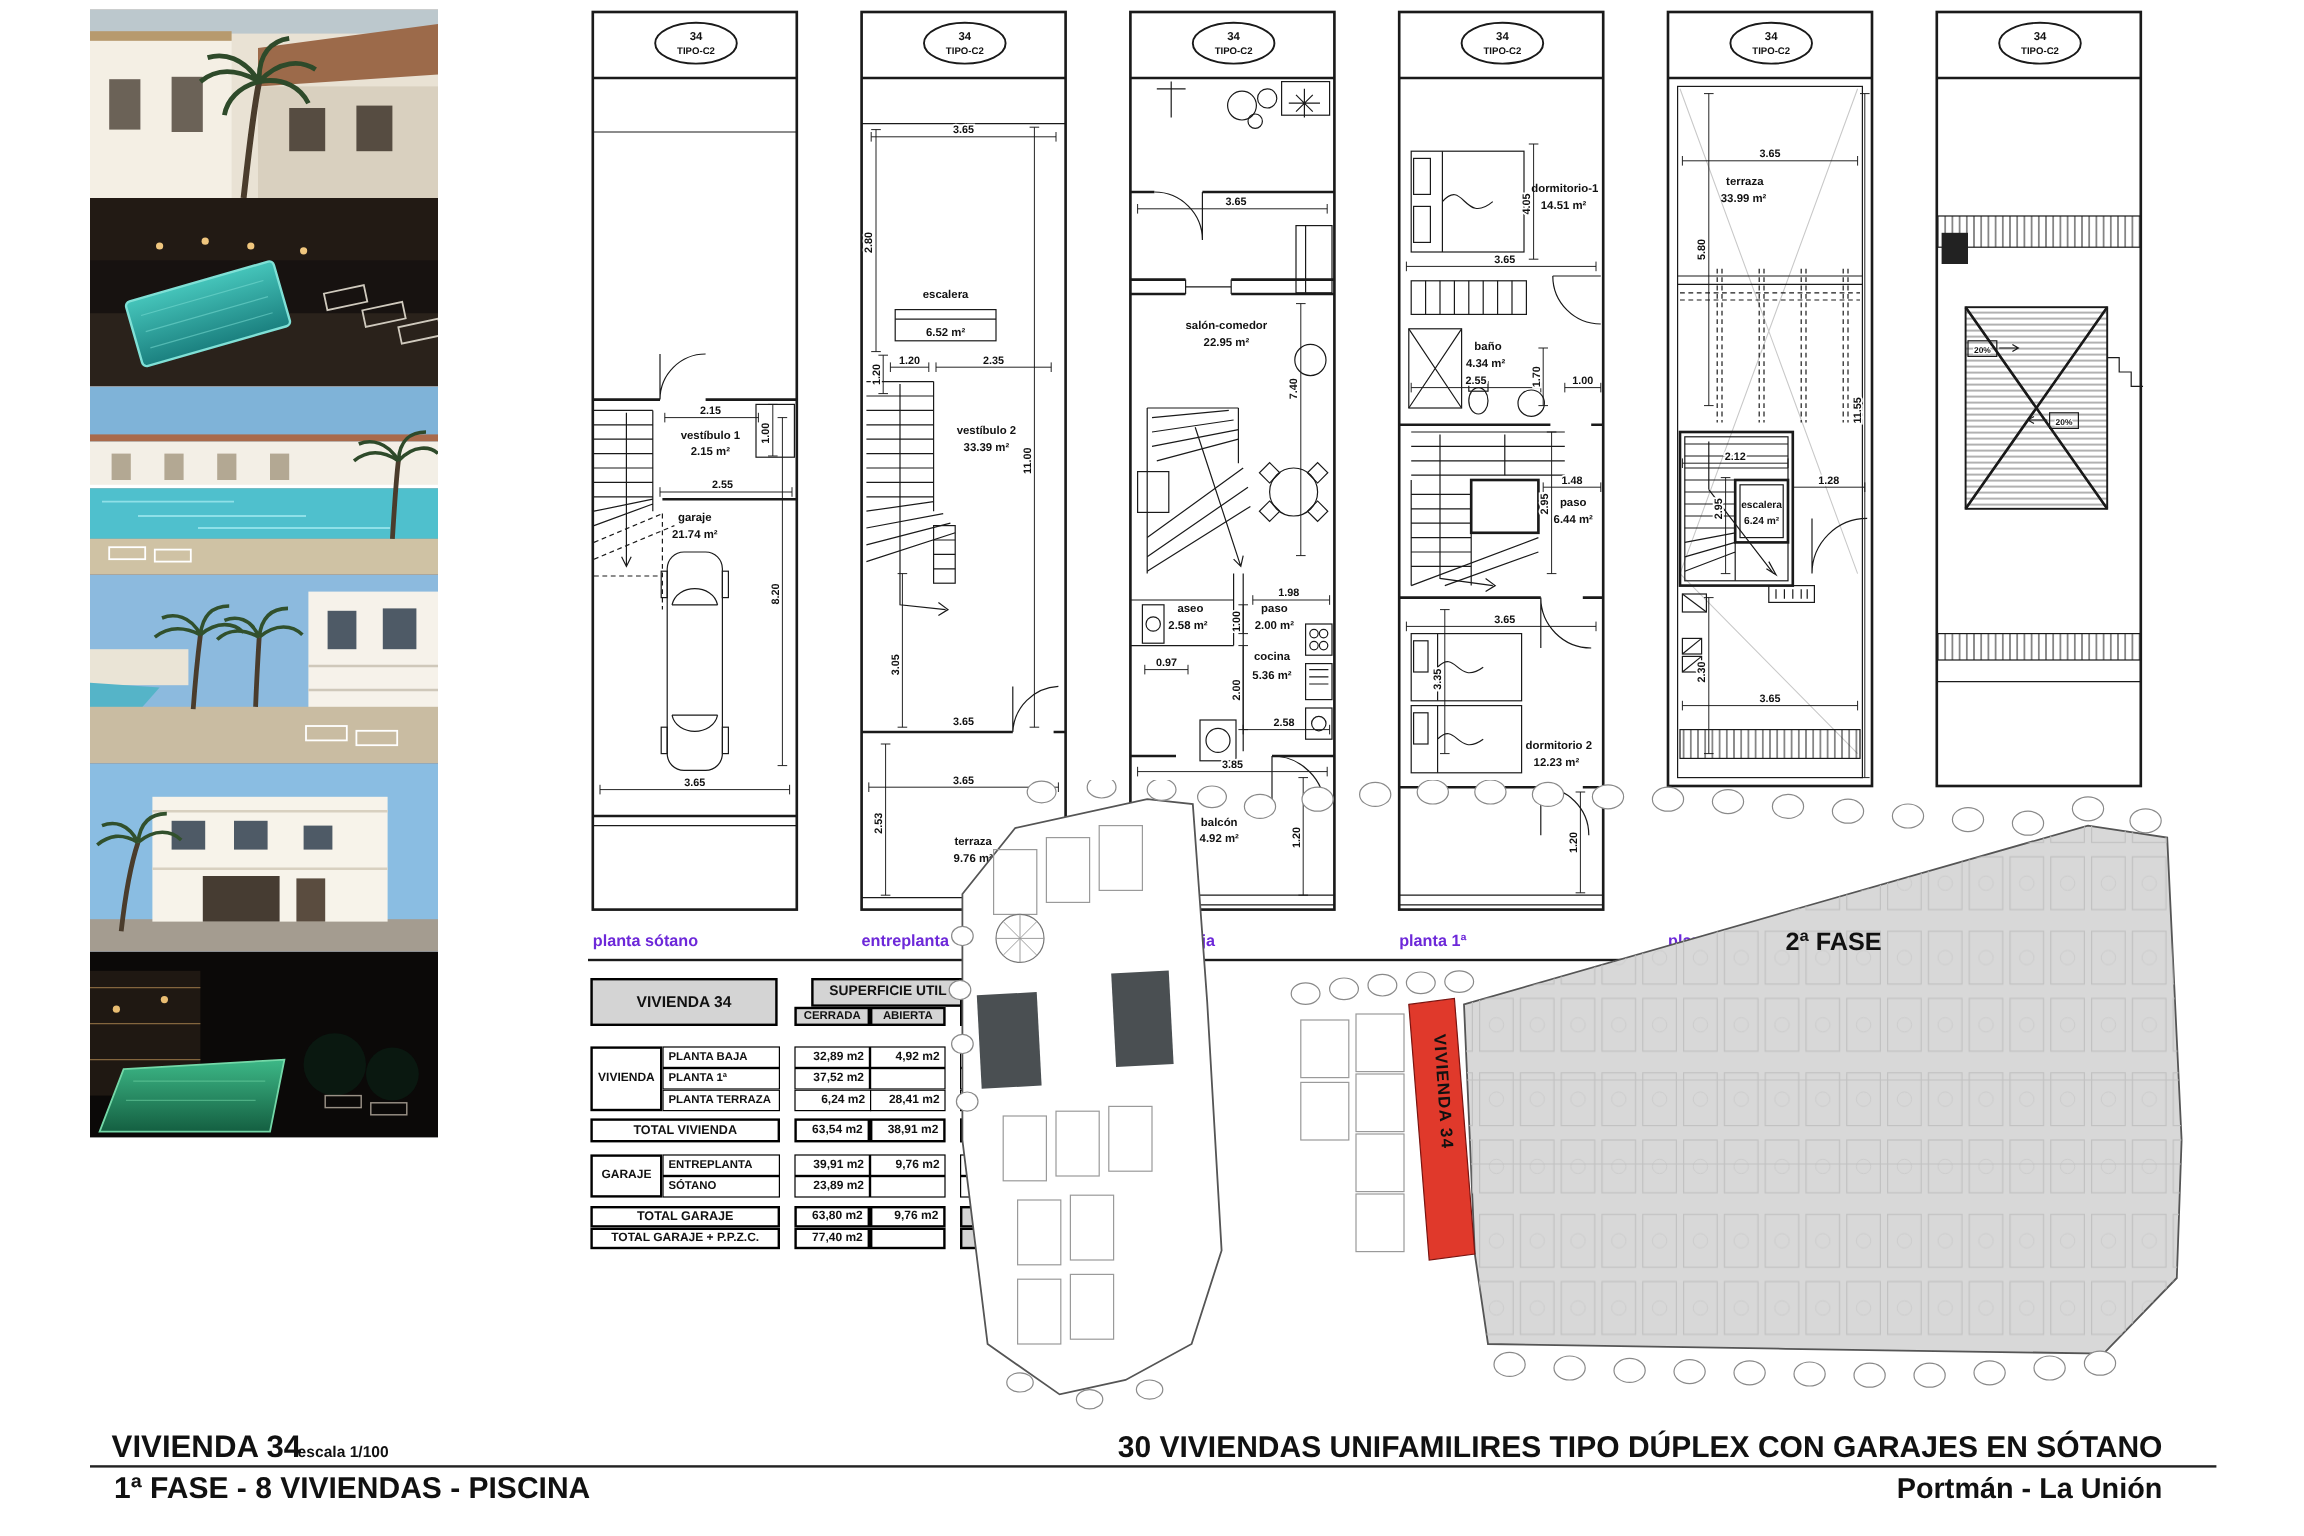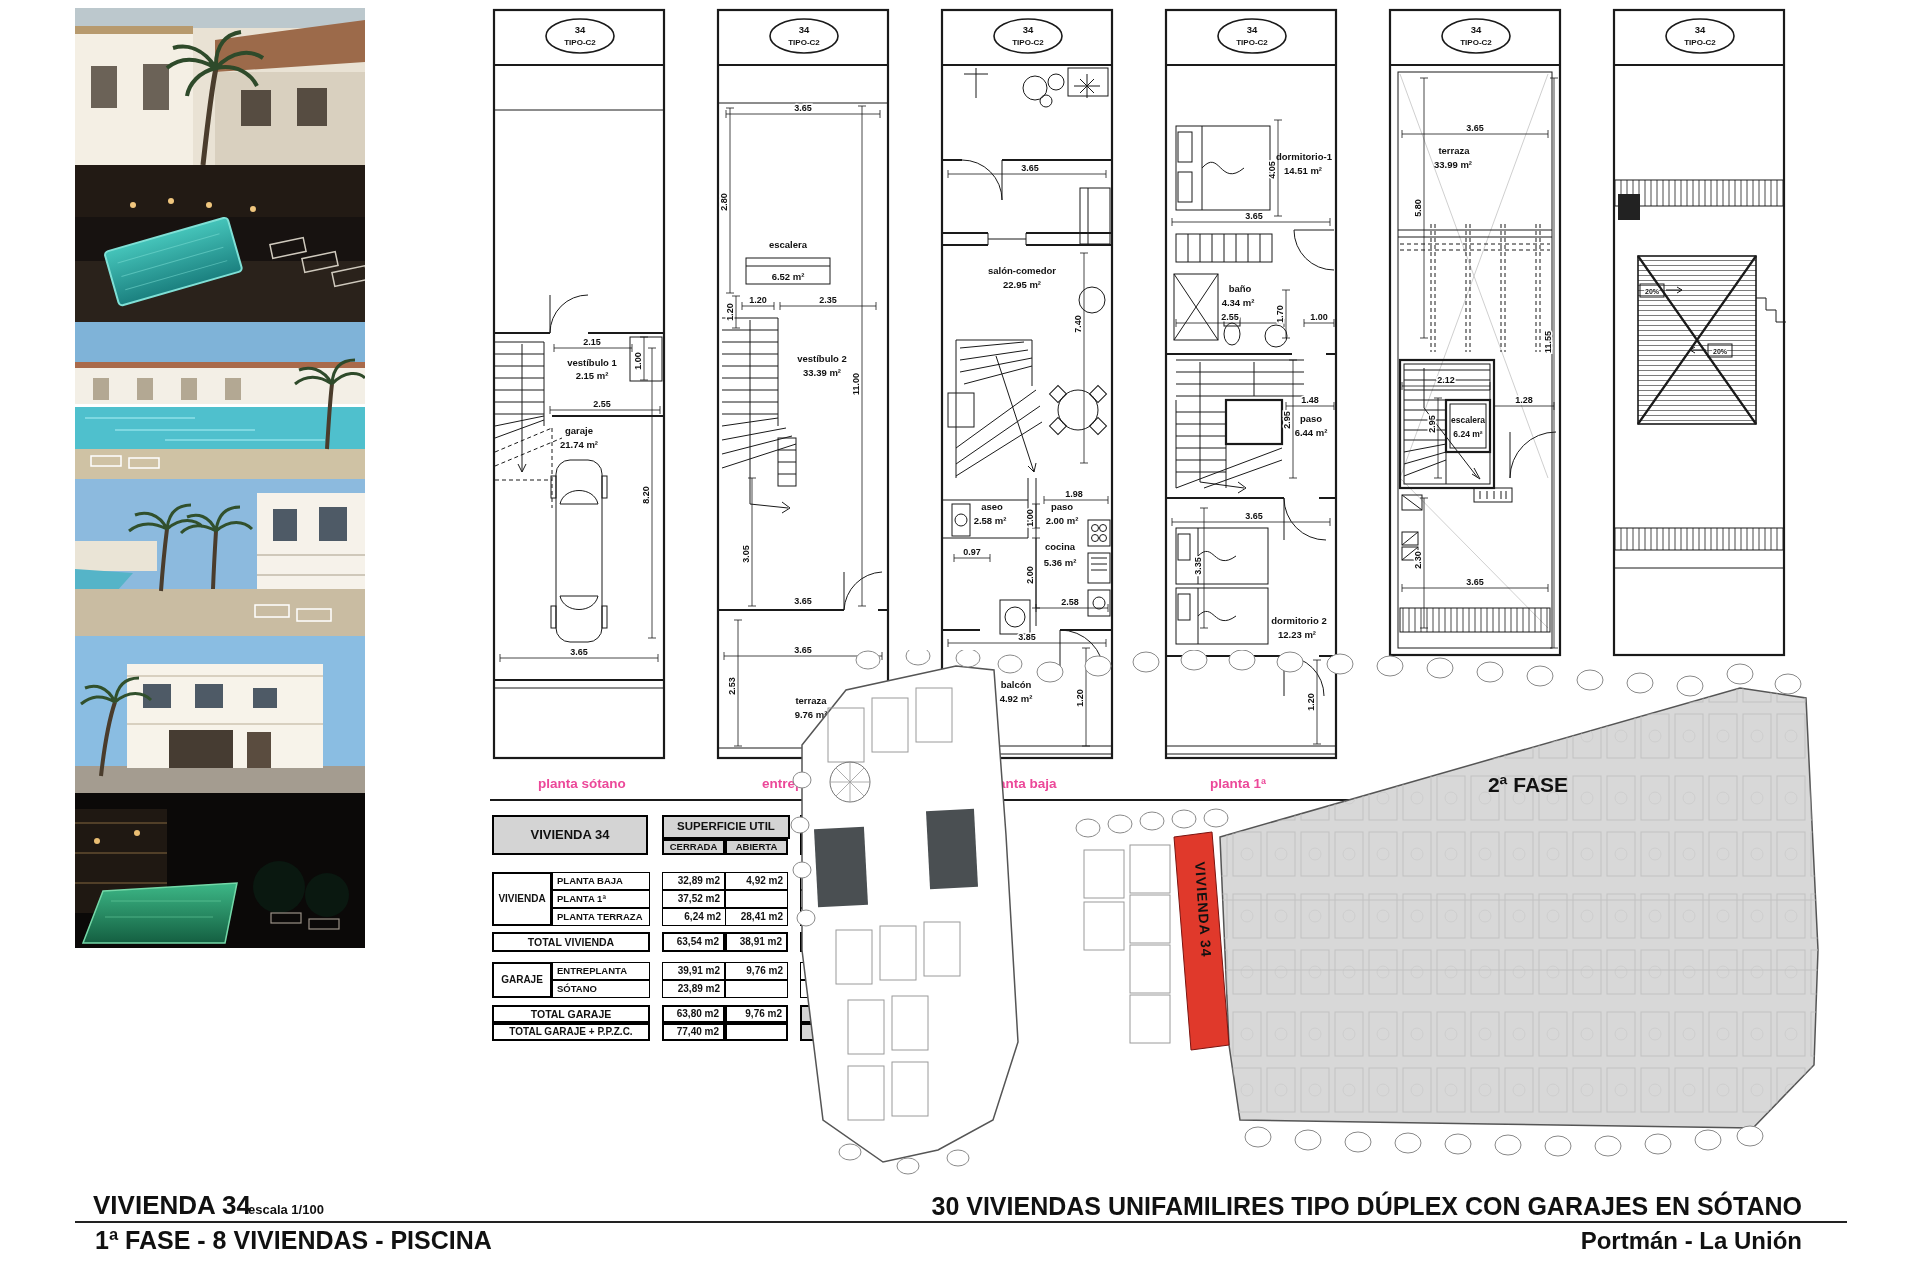--- a/index.html
+++ b/index.html
@@ -3,21 +3,21 @@
 <meta charset="utf-8">
 <style>
   html,body{margin:0;padding:0;background:#e8e8e8;}
   #page{position:relative;width:1920px;height:1280px;background:#ffffff;overflow:hidden;
         font-family:"Liberation Sans",sans-serif;color:#111;}
   
   .photo{position:absolute;left:75px;width:290px;height:157px;overflow:hidden;background:#888;}
   
   .plan{position:absolute;top:8px;width:174px;height:760px;}
   .plan svg{display:block;}
-  .caption{position:absolute;top:776px;font:700 13.5px "Liberation Sans",sans-serif;color:#ec4899;white-space:nowrap;margin-left:44px;}
+  .caption{position:absolute;top:776px;font:700 13.5px "Liberation Sans",sans-serif;color:#6d28d9;white-space:nowrap;}
   #caption-line{position:absolute;top:799px;left:490px;width:1317px;height:2px;background:#1a1a1a;}
   
   .w{stroke:#1a1a1a;stroke-width:2.2;fill:none}
   .w2{stroke:#1a1a1a;stroke-width:1;fill:none}
   .dim{stroke:#1a1a1a;stroke-width:0.8;fill:none}
   .lt{stroke:#c9c9c9;stroke-width:0.9;fill:none}
   .dsh{stroke-dasharray:4 3}
   text{font-family:"Liberation Sans",sans-serif;fill:#111}
   .rm{font-size:9.5px;font-weight:700}
   .dimt{font-size:9px;font-weight:700;paint-order:stroke;stroke:#fff;stroke-width:3px}
@@ -550,21 +550,21 @@
   <div class="caption" style="left:494px">planta sótano</div>
   <div class="caption" style="left:718px">entreplanta</div>
   <div class="caption" style="left:942px">planta baja</div>
   <div class="caption" style="left:1166px">planta 1ª</div>
   <div class="caption" style="left:1390px">planta terraza</div>
   <div class="caption" style="left:1614px">planta cubierta</div>
   <div id="caption-line"></div>
 
   <div id="area-table">
     <div class="tb gray" style="left:0;top:0;width:156px;height:40px;font-size:13px">VIVIENDA 34</div>
-    <div class="tb gray" style="left:170px;top:0;width:128px;height:24px;font-size:11.5px">SUPERFICIE UTIL</div>
+    <div class="tb gray" style="left:184px;top:0;width:128px;height:24px;font-size:11.5px">SUPERFICIE UTIL</div>
     <div class="tb gray" style="left:170px;top:24px;width:63px;height:16px;font-size:9.5px">CERRADA</div>
     <div class="tb gray" style="left:233px;top:24px;width:63px;height:16px;font-size:9.5px">ABIERTA</div>
     <div class="tb gray" style="left:308px;top:0;width:84px;height:40px;font-size:10.5px;padding:0 4px">SUPERFICIE CONSTRUIDA</div>
 
     <div class="tb" style="left:0;top:57px;width:60px;height:54px;font-size:10px">VIVIENDA</div>
     <div class="tb lbl" style="left:60px;top:57px;width:98px;height:18px">PLANTA BAJA</div>
     <div class="tb lbl" style="left:60px;top:75px;width:98px;height:18px">PLANTA 1ª</div>
     <div class="tb lbl" style="left:60px;top:93px;width:98px;height:18px">PLANTA TERRAZA</div>
     <div class="tb val" style="left:170px;top:57px;width:63px;height:18px">32,89 m2</div>
     <div class="tb val" style="left:170px;top:75px;width:63px;height:18px">37,52 m2</div>

